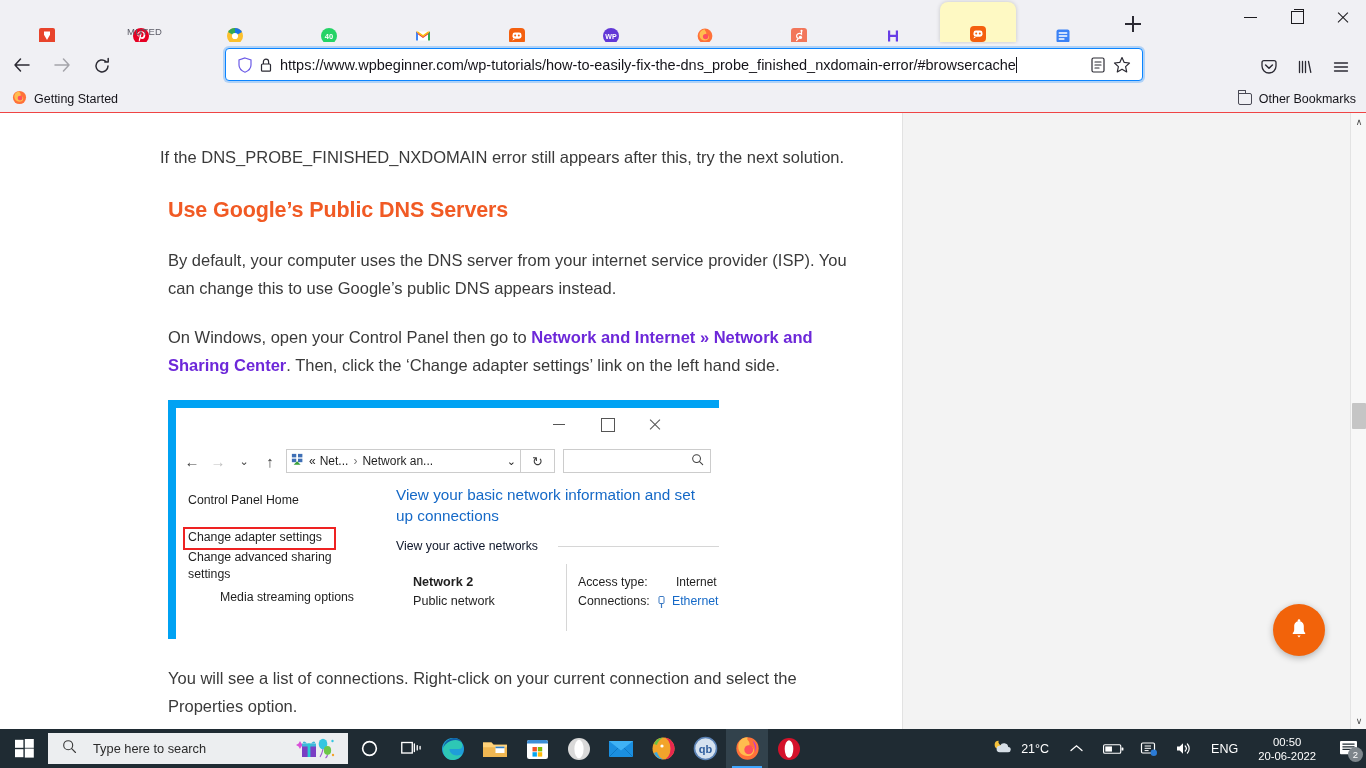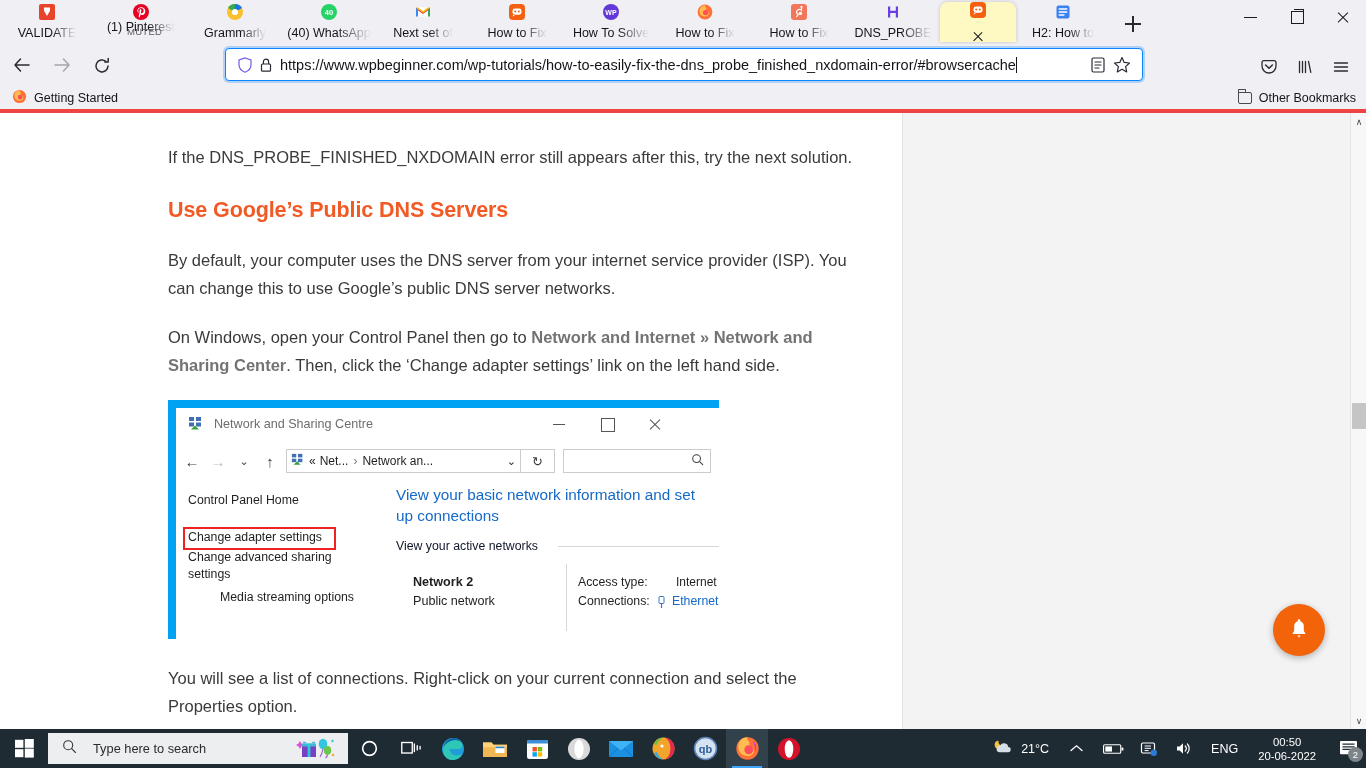--- a/index.html
+++ b/index.html
@@ -27,21 +27,21 @@
     font-size:12.5px; color:#15141a; overflow:hidden;flex-direction:column;
   }
   .tab .tab-label {
     white-space:nowrap; overflow:hidden; flex:1 1 auto;
     -webkit-mask-image: linear-gradient(to right, #000 60%, transparent 100%);
     mask-image: linear-gradient(to right, #000 60%, transparent 100%);
   }
   .tab .tab-sub { position:absolute; left:33px; top:22px; font-size:9.5px; color:#5b5b66; letter-spacing:.3px; }
   .tab.has-sub .tab-label { position:relative; top:-6px; }
   .tab.active { background:#fef9c3; border-radius:8px 8px 0 0; height:40px; box-shadow:0 0 4px rgba(0,0,0,.18); width:76px;}
-  .tab .favicon { width:16px; height:16px; flex:0 0 16px; position:relative; border-radius:0; }
+  .tab .favicon { width:16px; height:16px; flex:0 0 16px; position:relative; border-radius:0;margin-top:24px; }
   .tab .tab-close { flex:0 0 12px; width:14px; height:14px; position:relative; }
   .tab .tab-close:before, .tab .tab-close:after{
      content:""; position:absolute; left:1px; top:6px; width:12px; height:1.4px; background:#15141a;
   }
   .tab .tab-close:before{ transform:rotate(45deg);} .tab .tab-close:after{ transform:rotate(-45deg);}
 
   .newtab { width:34px; height:34px; margin:0 0 3px 6px; position:relative; }
   .newtab:before, .newtab:after{ content:""; position:absolute; background:#2b2a33; }
   .newtab:before{ left:9px; top:16px; width:16px; height:1.6px; }
   .newtab:after{ left:16px; top:9px; width:1.6px; height:16px; }
@@ -72,33 +72,33 @@
     flex:1 1 auto; font-size:14.5px; color:#15141a; white-space:nowrap; overflow:hidden;
     font-family:"Liberation Sans", sans-serif;
   }
   .caret { display:inline-block; width:1px; height:16px; background:#15141a; vertical-align:-3px; margin-left:0px; }
   .url-icon { width:24px; height:24px; position:relative; flex:0 0 24px; }
 
   .navright { position:absolute; right:8px; top:48px; display:flex; align-items:center; height:33px; }
   .navright .navbtn { margin-left:2px; }
 
   
-  .bookmarks { position:absolute; left:0; top:86px; width:1366px; height:27px; background:#f0f0f4; display:flex; align-items:center; border-bottom:4px solid #ef4444;}
+  .bookmarks { position:absolute; left:0; top:86px; width:1366px; height:27px; background:#f0f0f4; display:flex; align-items:center; border-bottom:1px solid #ef4444;}
   .bm { display:flex; align-items:center; gap:7px; font-size:12.5px; color:#15141a; padding:2px 6px; margin-left:6px; }
   .bm-right { position:absolute; right:10px; display:flex; align-items:center; gap:7px; font-size:12.5px; color:#15141a;}
   .folder-icon { width:14px; height:12px; border:1.3px solid #4a4a55; border-radius:1px 2px 2px 2px; position:relative;}
   .folder-icon:before{content:""; position:absolute; left:-0.5px; top:-4px; width:6px; height:3px; border:1.3px solid #4a4a55; border-bottom:none; border-radius:1px 1px 0 0;}
 
   
   .viewport { position:absolute; left:0; top:113px; width:1366px; height:616px; background:#ffffff; overflow:hidden; }
   .page-bg-side { position:absolute; top:0; left:902px; width:450px; height:616px; background:#f3f3f3; border-left:1px solid #e2e2e2;}
   .page-col { position:absolute; left:0; top:0; width:902px; height:616px; background:#ffffff; }
 
   .ptext { position:absolute; color:#3a3a3a; font-size:16.5px; line-height:28px; font-family:"Liberation Sans", sans-serif; }
-  .ptext b { color:#737373; font-weight:bold;margin-top:28px; }
+  .ptext b { color:#6d28d9; font-weight:bold;margin-top:28px; }
   .h2 { position:absolute; left:168px; top:196px; font-size:21.5px; font-weight:bold; color:#f15a24; letter-spacing:-0.1px;}
 
   
   .winshot { position:absolute; left:168px; top:400px; width:551px; height:239px; background:#ffffff; }
   .winshot .leftstrip { position:absolute; left:0; top:0; width:8px; height:239px; background:#00a2f3; }
   .winshot .topstrip  { position:absolute; left:0; top:0; width:551px; height:8px; background:#00a2f3; }
   .ws-titlebar { position:absolute; left:8px; top:8px; width:543px; height:32px; background:#ffffff; display:flex; align-items:center; }
   .ws-title { font-size:12.6px; color:#6d6d6d; margin-left:10px; }
   .ws-icon { width:16px; height:16px; margin-left:12px; position:relative; }
   .ws-wc { position:absolute; top:8px; height:32px; width:46px; }
@@ -345,49 +345,37 @@
     <div class="bm-right">
       <span class="folder-icon"></span>
       <span>Other Bookmarks</span>
     </div>
   </div>
 
   <div class="viewport">
     <div class="page-bg-side"></div>
     <div class="page-col">
 
-      <div class="ptext" style="left:168px; top:30px; width:700px;">If the DNS_PROBE_FINISHED_NXDOMAIN error still appears after this, try the next solution.</div>
+      <div class="ptext" style="left:160px; top:30px; width:700px;">If the DNS_PROBE_FINISHED_NXDOMAIN error still appears after this, try the next solution.</div>
 
       <div class="h2" style="top:85px;">Use Google’s Public DNS Servers</div>
 
       <div class="ptext" style="left:168px; top:133px; width:700px;">
         <span>By default, your computer uses the DNS server from your internet service provider (ISP). You can</span>
-        <span>change this to use Google’s public DNS server networks.</span>
+        <span>change this to use Google’s public DNS appears instead.</span>
       </div>
 
       <div class="ptext" style="left:168px; top:210px; width:660px;">
         <span>On Windows, open your Control Panel then go to </span><b>Network and Internet » Network and</b> <b>Sharing Center</b><span>. Then, click the ‘Change adapter settings’ link on the left hand side.</span>
       </div>
 
       <div class="winshot" style="top:287px;">
         <div class="topstrip"></div>
         <div class="leftstrip"></div>
 
-        <div class="ws-titlebar">
-          <span class="ws-icon">
-            <svg width="16" height="16" viewBox="0 0 16 16">
-              <rect x="1" y="1" width="5" height="4" fill="#3f6fb5"></rect>
-                <rect x="8" y="1" width="5" height="4" fill="#3f6fb5"></rect>
-              <rect x="1" y="6.5" width="5" height="4" fill="#3f6fb5"></rect>
-                <rect x="8" y="6.5" width="5" height="4" fill="#3f6fb5"></rect>
-              <path d="M3 13.5 L7 9.5 L11 13.5 Z" fill="#3aa03a"></path>
-            </svg>
-          </span>
-          <span class="ws-title">Network and Sharing Centre</span>
-        </div>
         <div class="ws-wc ws-min" style="left:370px;"></div>
         <div class="ws-wc ws-max" style="left:417px;"></div>
         <div class="ws-wc ws-close" style="left:464px;"></div>
 
         <div class="ws-addressrow">
           <span class="ws-navi">←</span>
           <span class="ws-navi dim">→</span>
           <span class="ws-navi" style="font-size:11px;">⌄</span>
           <span class="ws-navi">↑</span>
           <span class="ws-crumbbox">

